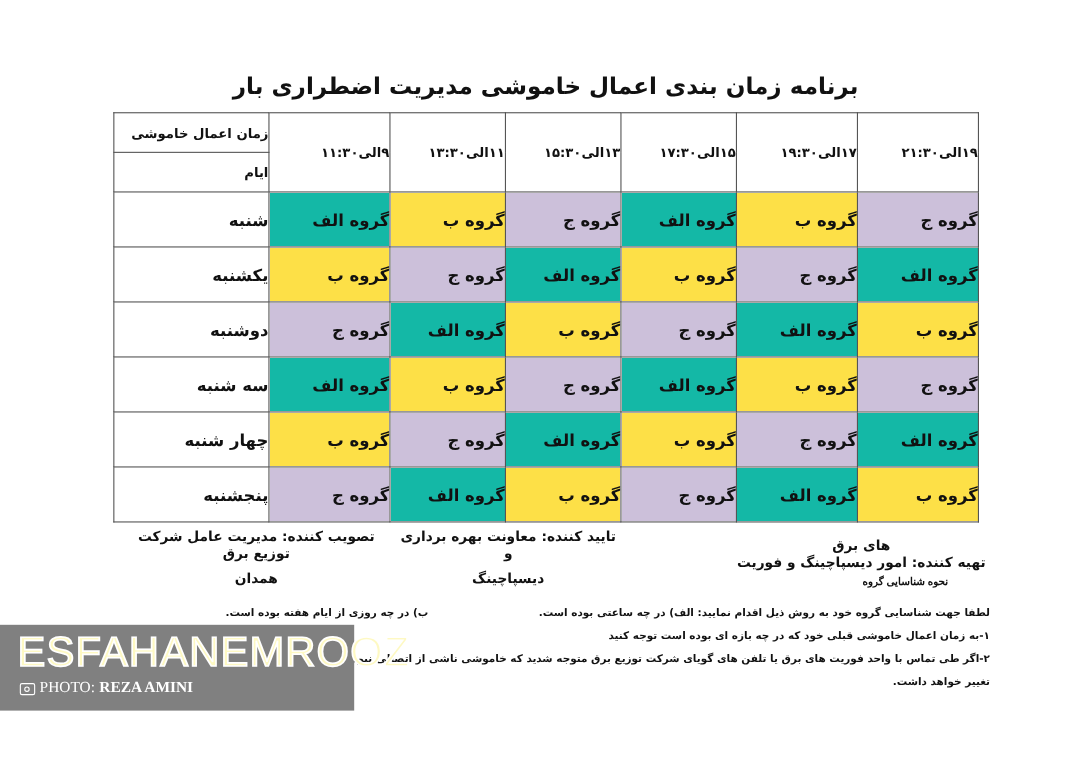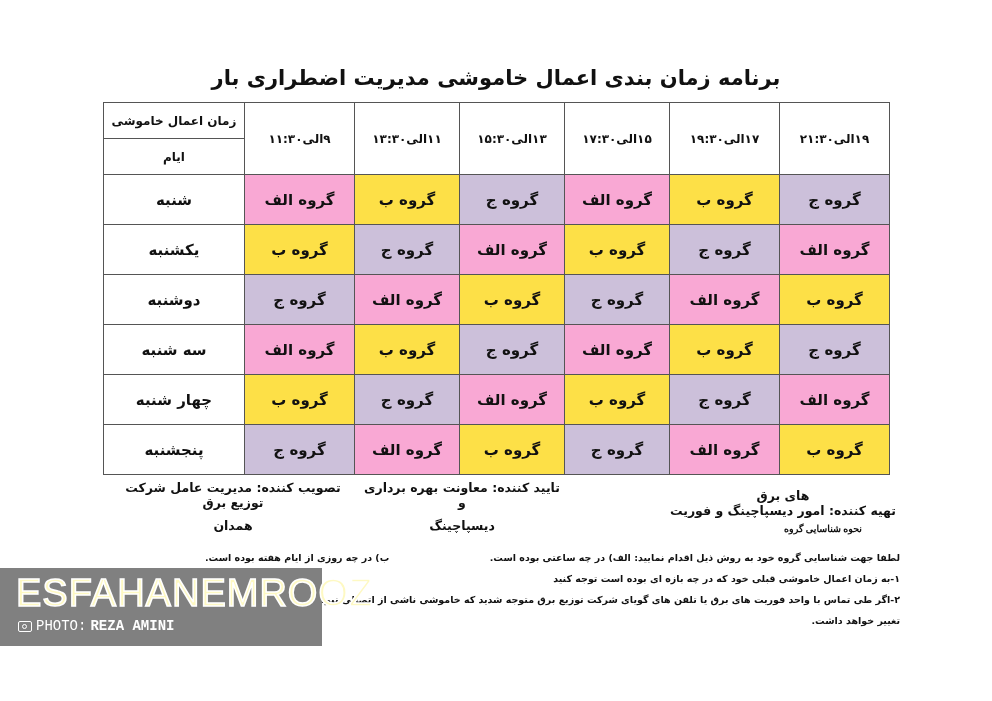--- a/index.html
+++ b/index.html
@@ -9,42 +9,42 @@
   }
   .title {
     position:absolute; left:0; width:992px; top:66px; text-align:center;
     font-size:21px; font-weight:bold; direction:rtl; letter-spacing:0.2px;
   }
   table.sched {
     position:absolute; left:103px; top:102px;
     border-collapse:collapse; table-layout:fixed;
   }
   table.sched td {
-    border:1.5px solid #555; text-align:center; vertical-align:middle;
+    border:1.5px solid #555; vertical-align:middle;
     font-weight:bold; padding:0; direction:rtl; overflow:hidden; white-space:nowrap;
   }
   td.hdr-small { height:35px; font-size:12px; }
   td.time { font-size:12px; }
   td.day { height:49px; font-size:15px; background:#fff; }
   td.cell { font-size:15px; }
-  .g-alef { background:#f9a8d4; }
+  .g-alef { background:#14b8a6; }
   .g-be { background:#fde047; }
   .g-jim { background:#ccc0da; }
   .foot { position:absolute; direction:rtl; font-weight:bold; font-size:12.5px; text-align:center; }
   .note { position:absolute; direction:rtl; font-weight:bold; font-size:9.5px; white-space:nowrap; }
   .wm {
     position:absolute; left:0; top:568px; width:322px; height:78px; background:#808080;
   }
   .wm-title {
     position:absolute; left:16px; top:4px; font-family:"Liberation Sans", sans-serif;
     font-size:38px; color:#fef9c3; letter-spacing:1px;
     -webkit-text-stroke:1.5px #ffffff; font-weight:normal;
   }
   .wm-photo {
-    position:absolute; left:18px; top:50px; font-family:Liberation Mono, monospace;
+    position:absolute; left:18px; top:50px; font-family:Liberation Serif, serif;
     font-size:14px; color:#ffffff; display:flex; align-items:center; gap:4px;
   }
   .cam { width:14px; height:11px; border:1.5px solid #fff; border-radius:2px; position:relative; box-sizing:border-box; }
   .cam::after { content:""; position:absolute; left:3px; top:2px; width:5px; height:5px; border:1.2px solid #fff; border-radius:50%; box-sizing:border-box; }
 </style>
 </head>
 <body>
 
 <div class="title">برنامه زمان بندی اعمال خاموشی مدیریت اضطراری بار</div>
 

